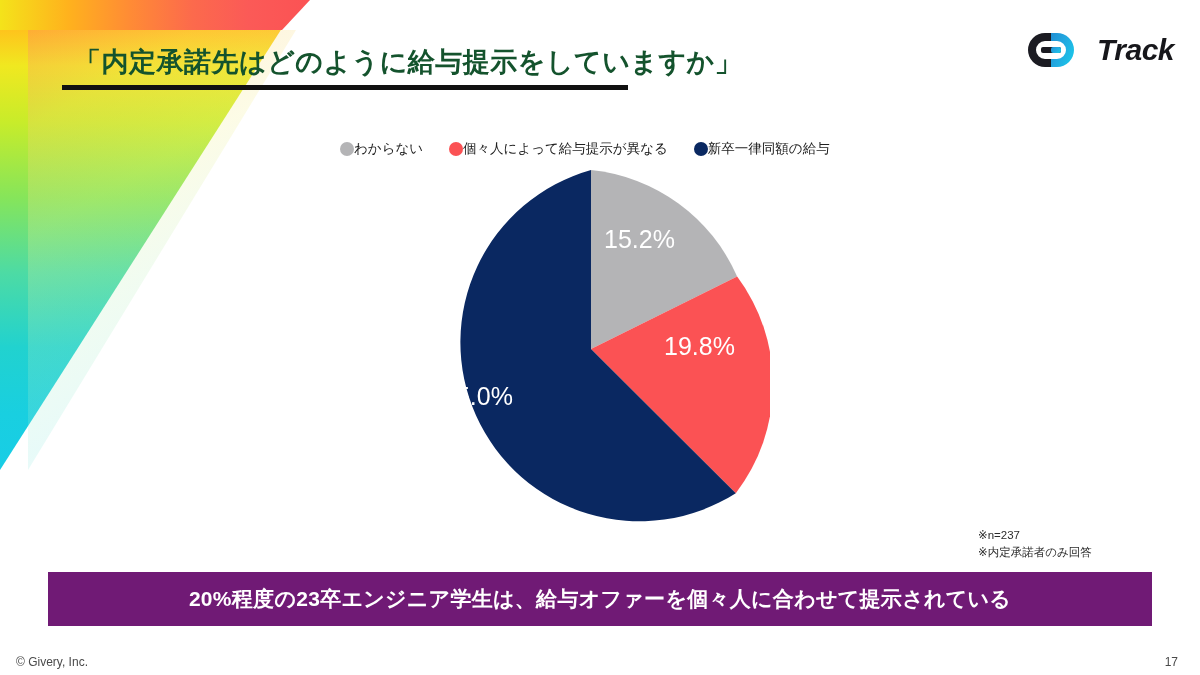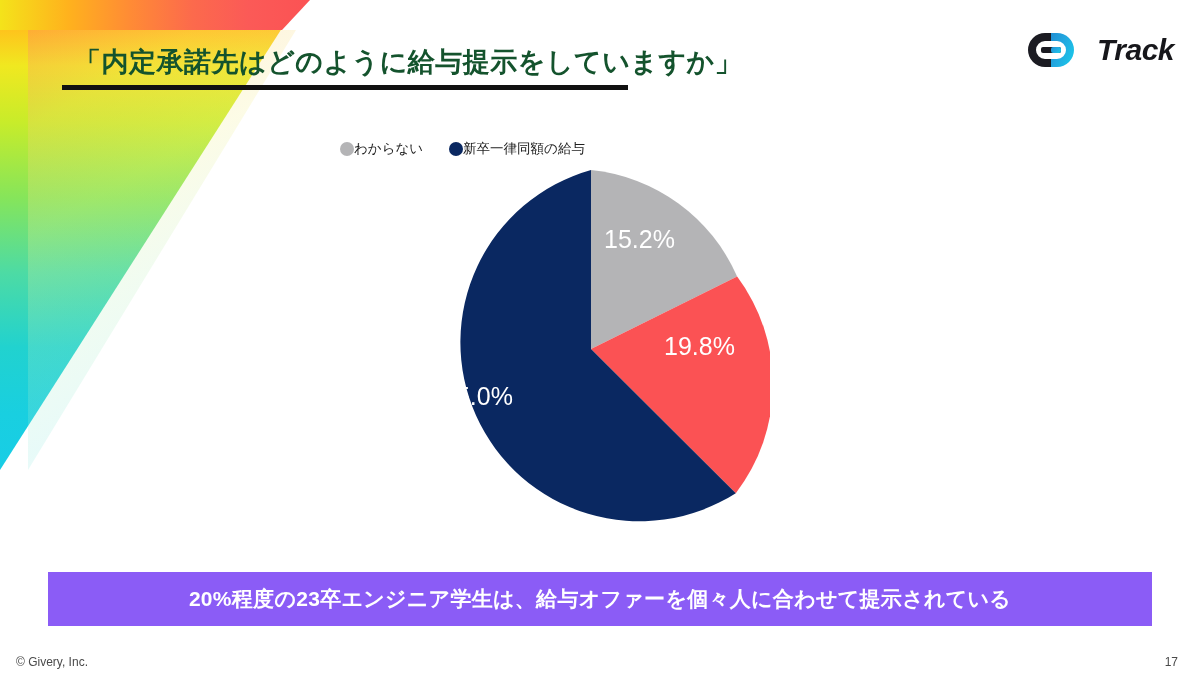--- a/index.html
+++ b/index.html
@@ -149,21 +149,21 @@
     line-height: 1.45;
     color: #2b2b2b;
     white-space: nowrap;
   }
 
   
   .banner {
     position: absolute;
     left: 48px; top: 572px;
     width: 1104px; height: 54px;
-    background: #8b5cf6;
+    background: #701a75;
     display: flex;
     align-items: center;
     justify-content: center;
   }
   .banner-text {
     font-size: 21px;
     font-weight: bold;
     color: #ffffff;
     letter-spacing: 0.3px;
     white-space: nowrap;
@@ -216,39 +216,47 @@
     </svg>
     <span class="brand-name">Track</span>
   </div>
 
   <div class="legend">
     <div class="legend-item">
       <span class="legend-dot" style="background:#b4b4b6"></span>
       <span class="legend-label">わからない</span>
     </div>
     <div class="legend-item">
+      <span class="legend-dot" style="background:#fb5254"></span>
+      <span class="legend-label">個々人によって給与提示が異なる</span>
+    </div>
+    <div class="legend-item">
       <span class="legend-dot" style="background:#0a2861"></span>
       <span class="legend-label">新卒一律同額の給与</span>
     </div>
   </div>
 
   <div class="pie-area">
     <svg class="pie-svg" viewBox="0 0 358 358">
 
       <path fill="#b4b4b6" d="M179 179 L179 0 A179 179 0 0 1 325.13 106.57 Z"></path>
 
       <path fill="#fb5254" d="M179 179 L325.13 106.57 A179 179 0 0 1 323.80 323.15 Z"></path>
 
       <path fill="#0a2861" d="M179 179 L323.80 323.15 A179 179 0 1 1 179 0 Z"></path>
     </svg>
     <span class="slice-label lbl-gray">15.2%</span>
     <span class="slice-label lbl-red">19.8%</span>
     <span class="slice-label lbl-navy">65.0%</span>
   </div>
 
+  <div class="notes">
+    <div>※n=237</div>
+    <div>※内定承諾者のみ回答</div>
+  </div>
 
   <div class="banner">
     <span class="banner-text">20%程度の23卒エンジニア学生は、給与オファーを個々人に合わせて提示されている</span>
   </div>
 
   <div class="footer-copyright">© Givery, Inc.</div>
   <div class="footer-page">17</div>
 
 </div>
 

